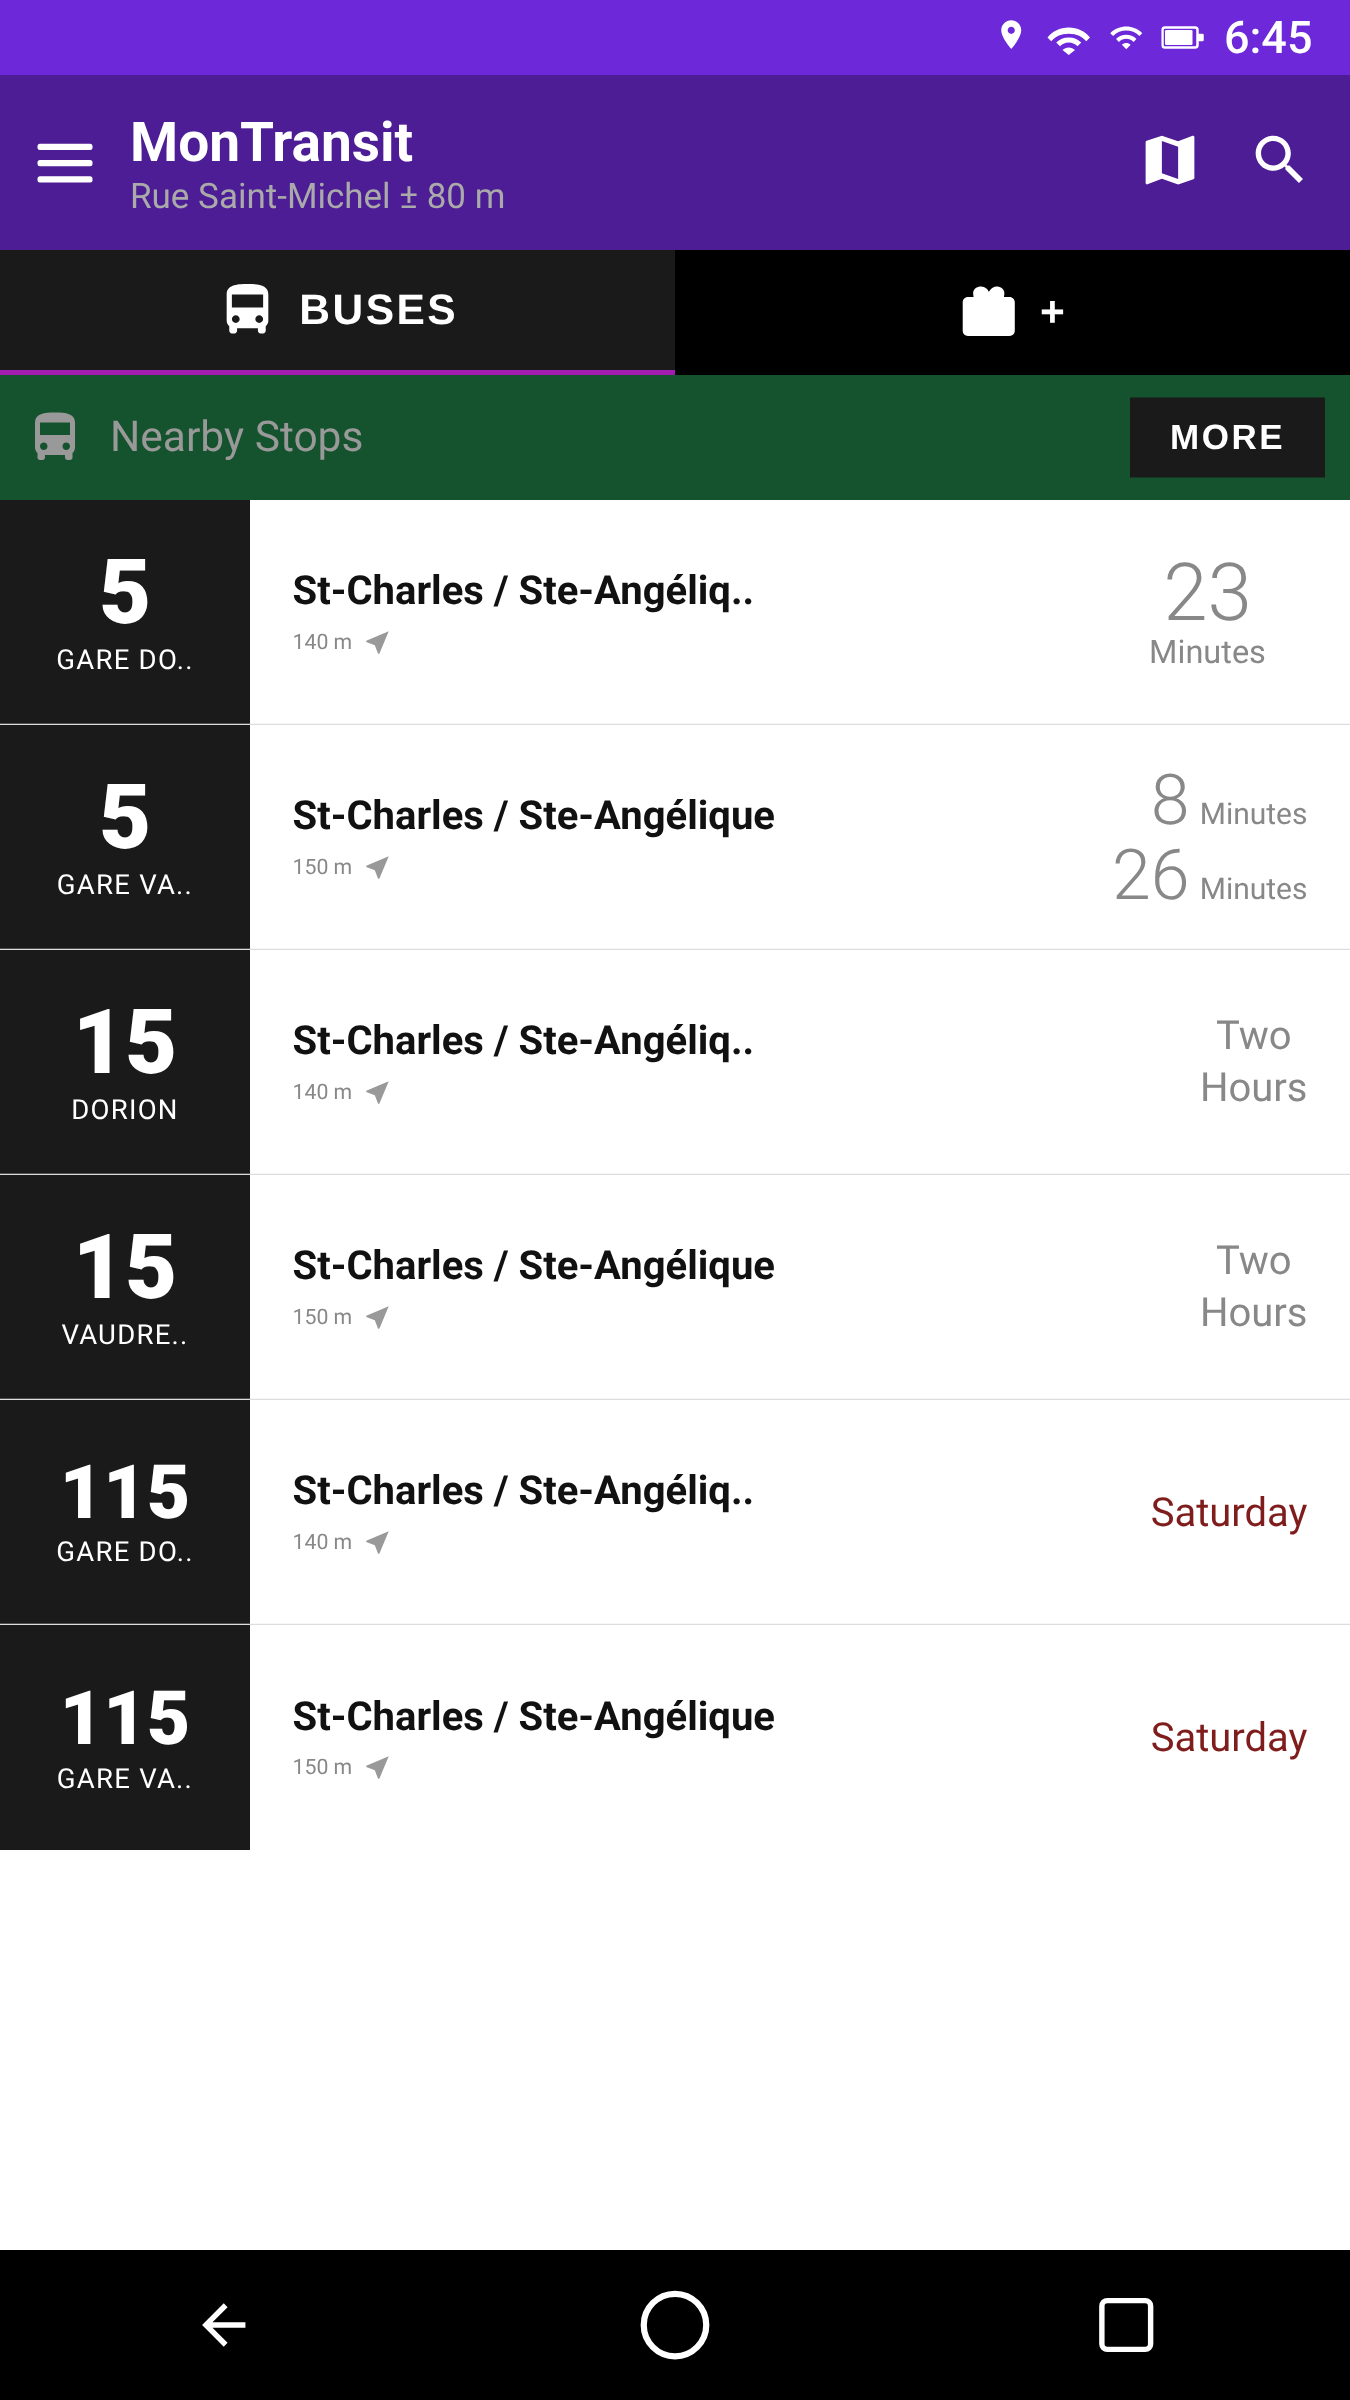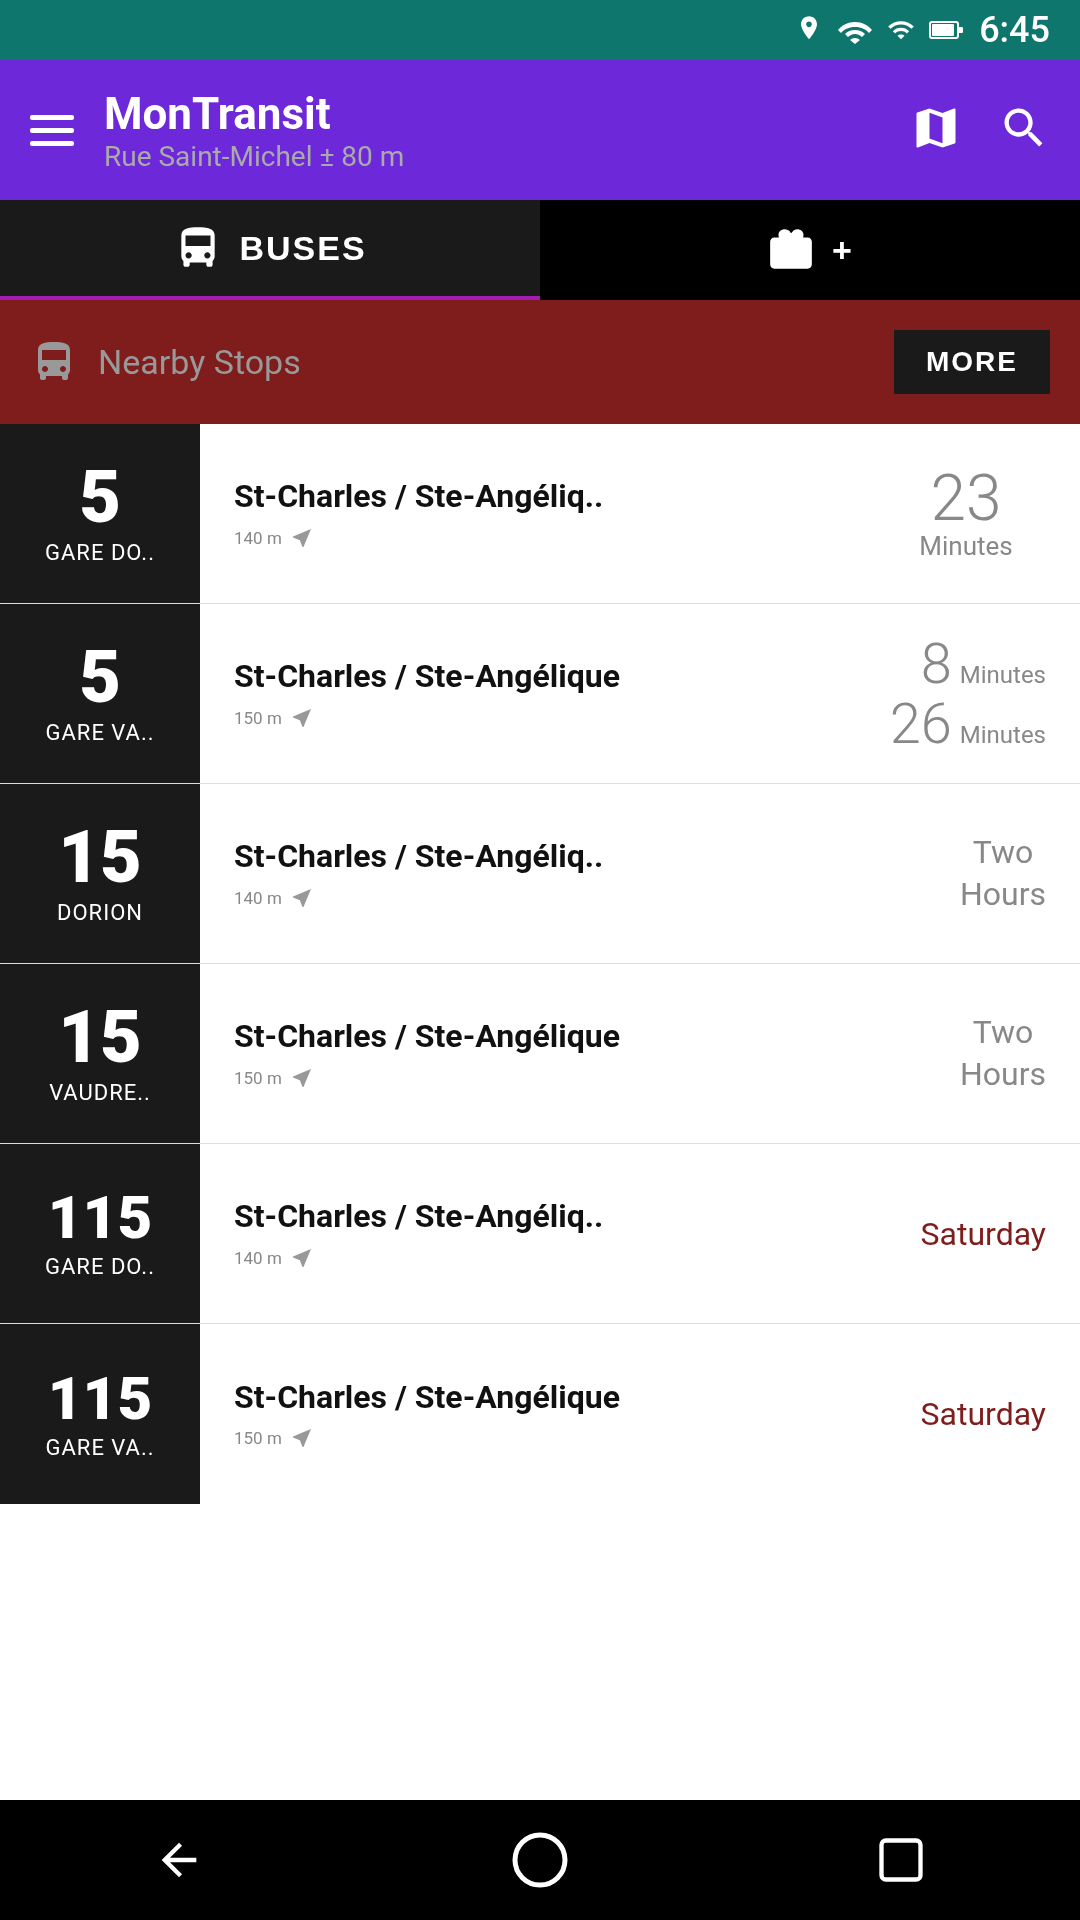--- a/index.html
+++ b/index.html
@@ -8,42 +8,42 @@
       width: 1080px;
       min-height: 1920px;
       background: #e8e8e8;
       font-family: 'Roboto', Arial, sans-serif;
       display: flex;
       flex-direction: column;
     }
 
     
     .status-bar {
-      background: #0f766e;
+      background: #6d28d9;
       height: 60px;
       display: flex;
       align-items: center;
       justify-content: flex-end;
       padding: 0 30px;
       gap: 16px;
     }
     .status-icons {
       display: flex;
       align-items: center;
       gap: 14px;
     }
     .status-time {
       color: #fff;
       font-size: 36px;
       font-weight: 500;
     }
 
     
     .header {
-      background: #6d28d9;
+      background: #4c1d95;
       height: 140px;
       display: flex;
       align-items: center;
       padding: 0 30px;
       justify-content: space-between;
     }
     .header-left {
       display: flex;
       align-items: center;
       gap: 30px;
@@ -102,25 +102,25 @@
     }
     .tab-label {
       color: #fff;
       font-size: 34px;
       font-weight: 700;
       letter-spacing: 2px;
     }
 
     
     .nearby-bar {
-      background: #7f1d1d;
-      height: 124px;
-      display: flex;
-      align-items: center;
-      padding: 0 30px;
+      background: #14532d;
+      height: 100px;
+      display: flex;
+      align-items: center;
+      padding: 0 20px;
       justify-content: space-between;
     }
     .nearby-left {
       display: flex;
       align-items: center;
       gap: 20px;
     }
     .nearby-label {
       color: #999;
       font-size: 34px;

